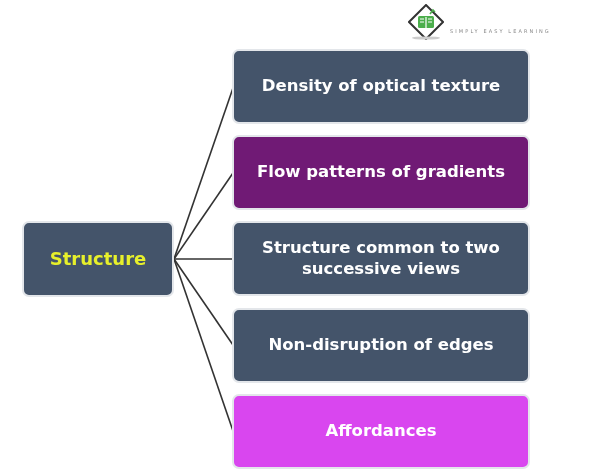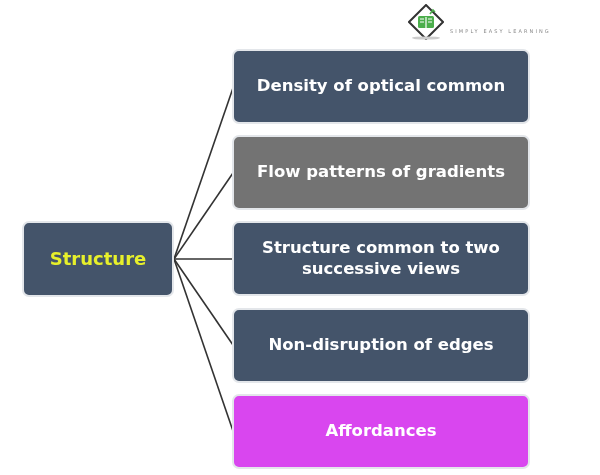--- a/index.html
+++ b/index.html
@@ -111,23 +111,23 @@
   <line x1="174" y1="259" x2="233" y2="259" stroke="#333333" stroke-width="1.6"></line>
   <line x1="174" y1="259" x2="233" y2="345" stroke="#333333" stroke-width="1.6"></line>
   <line x1="174" y1="259" x2="233" y2="431" stroke="#333333" stroke-width="1.6"></line>
 </svg>
 
 <div class="box root-box" style="background: rgb(68, 84, 106); color: rgb(231, 240, 43);">
   <span>Structure</span>
 </div>
 
 <div class="box child-box" style="top: 49px; background: rgb(68, 84, 106);">
-  <span>Density of optical common</span>
+  <span>Density of optical texture</span>
 </div>
-<div class="box child-box" style="top: 135px; background: #737373;">
+<div class="box child-box" style="top: 135px; background: #701a75;">
   <span>Flow patterns of gradients</span>
 </div>
 <div class="box child-box" style="top: 221px; background: rgb(68, 84, 106);">
   <span style="display:block; max-width:260px; margin:16px auto;">Structure common to two successive views</span>
 </div>
 <div class="box child-box" style="top: 308px; background: rgb(68, 84, 106); align-items: center;">
   <span>Non-disruption of edges</span>
 </div>
 <div class="box child-box" style="top: 394px; background: #d946ef;">
   <span>Affordances</span>

